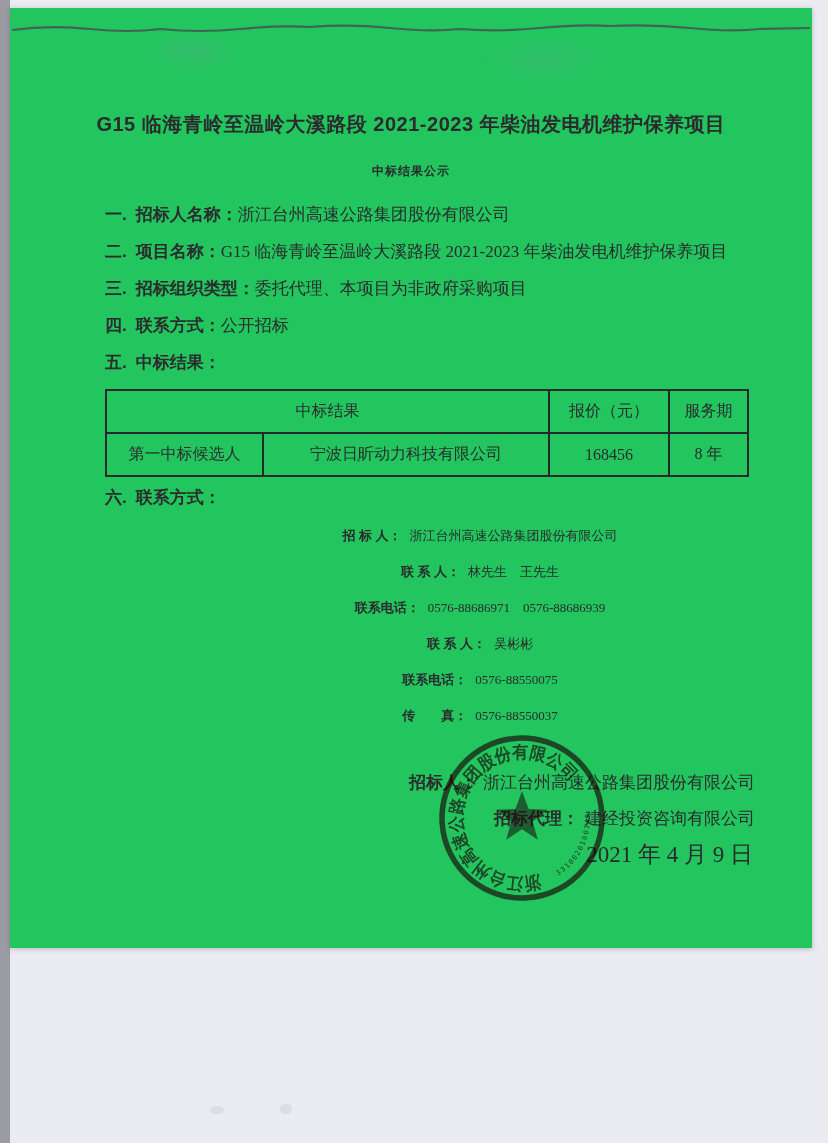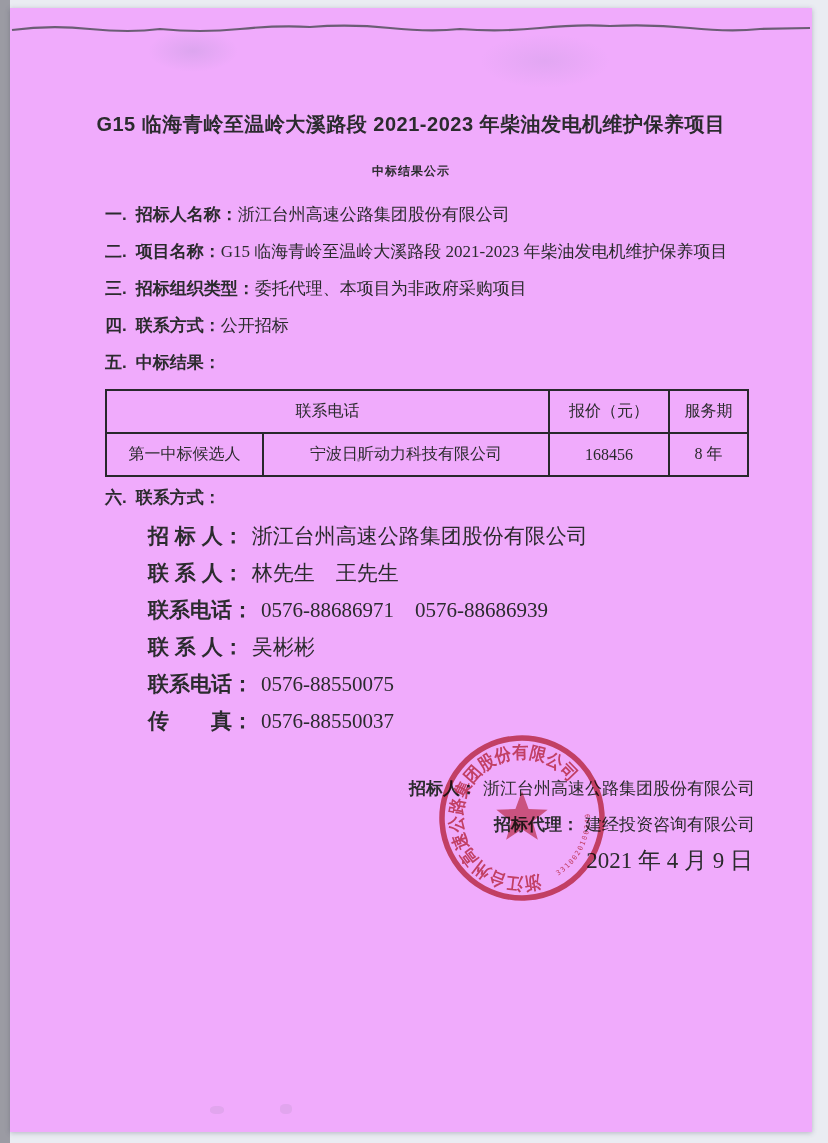--- a/index.html
+++ b/index.html
@@ -2,22 +2,22 @@
 <html><head>
 <meta charset="utf-8">
 <style>
   * { margin:0; padding:0; box-sizing:border-box; }
   html,body { width:828px; height:1143px; overflow:hidden; }
   body { background:#eaecf2; position:relative;
          font-family:"Liberation Serif","DejaVu Serif",serif; color:#2b2b2e; }
 
   .left-strip { position:absolute; left:0; top:0; width:10px; height:1143px;
                 background:#9b9ba3; }
-  .page { position:absolute; left:10px; top:8px; width:802px; height:1124px;
-          background:#f0abfc; box-shadow:0 1px 5px rgba(60,60,90,.30); }
+  .page { position:absolute; left:10px; top:8px; width:802px; height:940px;
+          background:#22c55e; box-shadow:0 1px 5px rgba(60,60,90,.30); }
 
   .scanline { position:absolute; left:0; top:14px; width:802px; height:16px; }
 
   .smudge { position:absolute; border-radius:50%; pointer-events:none; }
   .sm1 { left:138px; top:22px; width:90px; height:42px;
          background:radial-gradient(closest-side, rgba(130,138,180,.18), rgba(130,138,180,0)); }
   .sm2 { left:470px; top:26px; width:130px; height:54px;
          background:radial-gradient(closest-side, rgba(130,138,180,.13), rgba(130,138,180,0)); }
   .speck { position:absolute; background:rgba(40,40,50,.35); border-radius:50%; }
   .sp1 { left:347px; top:450px; width:3px; height:4px; }
@@ -39,21 +39,21 @@
   .item .val { font-weight:400; }
 
   table.result { border-collapse:collapse; table-layout:fixed; width:642px;
                  margin:5px 0 0 95px; font-size:16px; }
   table.result, table.result td { border:2px solid #28282c; }
   table.result td { text-align:center; vertical-align:middle; height:43px; padding:0 2px; }
 
   .sec6 { margin:10px 0 0 95px; font-size:17px; line-height:21px; }
 
   .contacts { margin:17px 0 0 138px; }
-  .contact-line { font-size:21px; line-height:21px; margin-bottom:15px; white-space:nowrap; }
+  .contact-line { font-size:13px; line-height:21px; margin-bottom:15px; white-space:nowrap;text-align:center; }
   .contact-line .cval { font-weight:400; margin-left:8px; }
 
   .sign-block { margin-top:46px; text-align:right; padding-right:57px; }
   .sign-line { font-size:17px; line-height:21px; margin-bottom:15px; white-space:nowrap;padding-left:44px; }
   .sign-line .sval { font-weight:400; margin-left:6px; }
   .date-line { font-size:23px; line-height:21px; padding-right:2px; }
 
   .seal { position:absolute; left:412px; top:710px; width:200px; height:200px;
           mix-blend-mode:multiply; opacity:.88; }
 </style>
@@ -97,21 +97,21 @@
 
     <table class="result">
       <colgroup>
           <col style="width:157px">
           <col style="width:286px">
           <col style="width:120px">
           <col style="width:79px">
         </colgroup>
       <tbody>
           <tr>
-        <td colspan="2">联系电话</td>
+        <td colspan="2">中标结果</td>
         <td>报价（元）</td>
         <td>服务期</td>
       </tr>
       <tr>
         <td>第一中标候选人</td>
         <td>宁波日昕动力科技有限公司</td>
         <td>168456</td>
         <td>8 年</td>
       </tr>
     </tbody>

